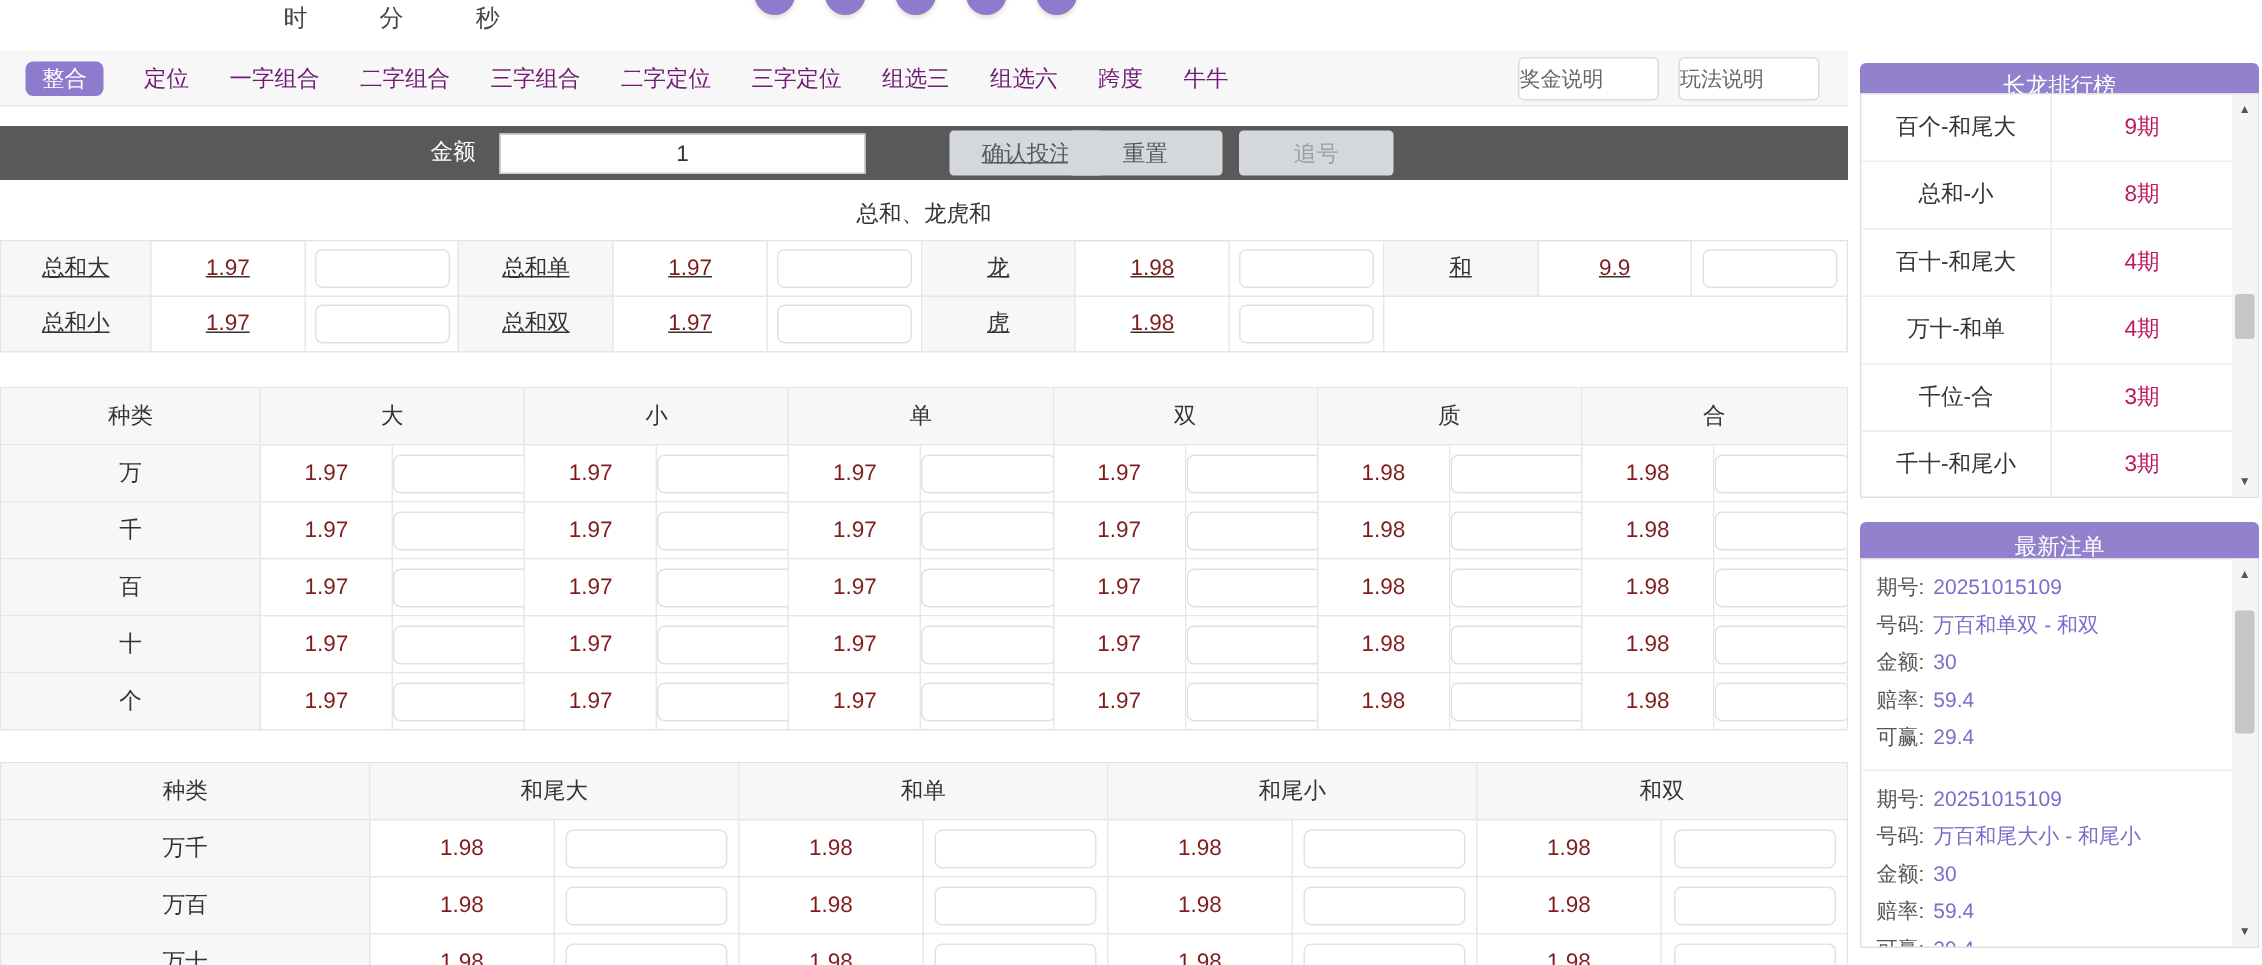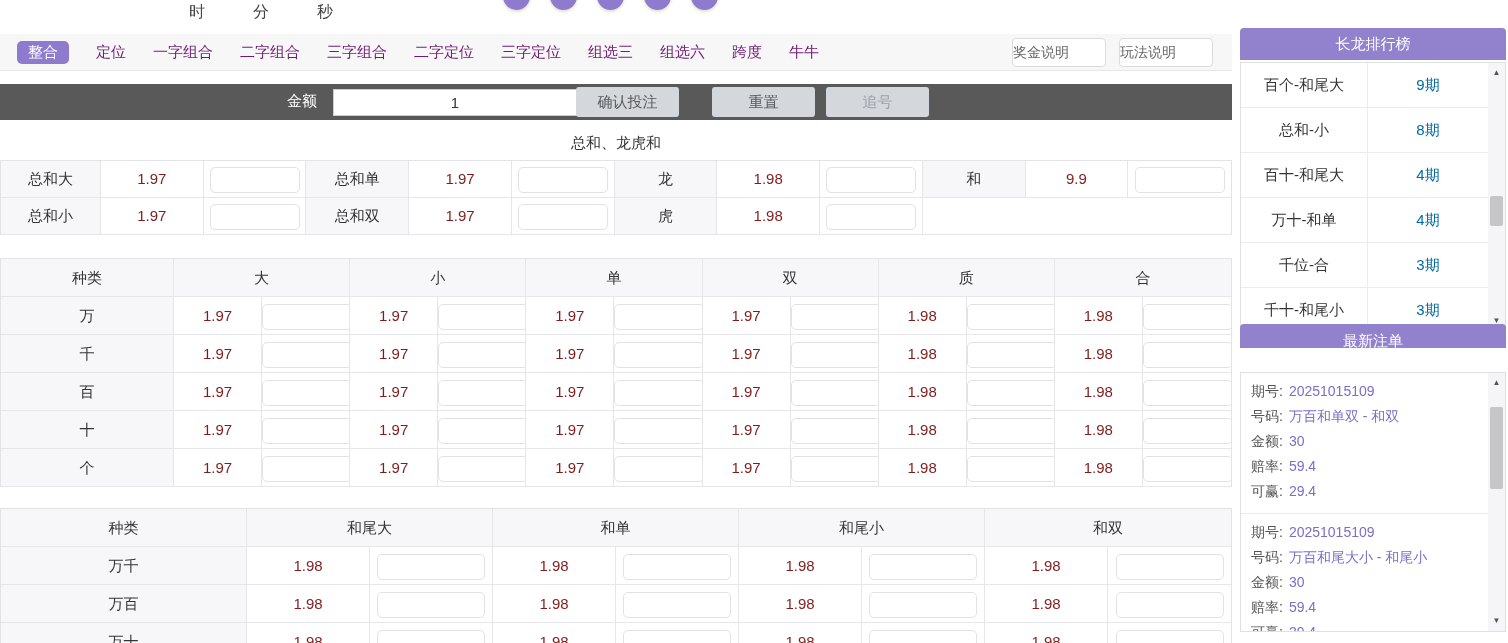--- a/index.html
+++ b/index.html
@@ -22,63 +22,63 @@
   .info-btn { width:94px; height:29px; background:#fff; border:1px solid #dcdcdf; border-radius:4px;
     color:#666; font-size:14px; line-height:27px; text-align:left; cursor:pointer; }
 
   
   #betbar { position:absolute; left:0; top:84px; width:1232px; height:36px; background:#595959; }
   #amtLabel { position:absolute; left:287px; top:8px; color:#fff; }
   #amtInput { position:absolute; left:333px; top:5px; width:244px; height:27px; background:#fff;
     border:1px solid #ccc; text-align:center; font-size:15px; color:#333; }
   .bar-btn { position:absolute; top:3px; width:103px; height:30px; border:none; border-radius:3px;
     background:#d4d8dc; color:#5a5a5a; font-size:15px; cursor:pointer; }
-  #btnConfirm { left:576px; } #btnReset { left:712px; } #btnChase { left:826px; color:#98a0a8; }
+  #btnConfirm { left:633px;text-decoration:underline; } #btnReset { left:712px; } #btnChase { left:826px; color:#98a0a8; }
 
   
   #s1title { position:absolute; left:0; top:129px; width:1232px; height:28px; line-height:28px;
     text-align:center; color:#333; }
 
   
   .grid-table { position:absolute; left:0; width:1232px; border:1px solid #e2e2e7; border-bottom:none; background:#fff; }
   .grow { display:grid; }
   .cell { height:37px; line-height:36px; border-right:1px solid #e6e6ea; border-bottom:1px solid #e6e6ea;
     text-align:center; overflow:hidden; }
   .cell:last-child { border-right:none; }
   .hcell { background:#f7f7f9; color:#333; }
   .label-cell { background:#f7f7f9; color:#333; }
   .odds-cell { color:#7f1d1d; }
   .input-cell { background:#fff; }
   .bet-input { width:90px; height:26px; margin-top:5px; border:1px solid #e2e2e6; border-radius:5px;
     background:#fff; }
   .empty-cell { grid-column:span 3; border-right:none; }
 
-  #table1 { top:160px; }
+  #table1 { top:160px;text-decoration:underline; }
   #table1 .grow { grid-template-columns:100px repeat(11,1fr); }
   #table2 { top:258px; }
   #table2 .hrow { grid-template-columns:173px repeat(6,1fr); }
   #table2 .drow { grid-template-columns:173px repeat(12,1fr); }
   #table2 .cell { height:38px; line-height:37px; }
   #table3 { top:508px; }
   #table3 .hrow { grid-template-columns:246px repeat(4,1fr); }
   #table3 .drow { grid-template-columns:246px repeat(8,1fr); }
   #table3 .cell { height:38px; line-height:37px; }
   #table3 .bet-input { width:108px; }
 
   
   .side-header { position:absolute; left:1240px; width:266px; background:#9282cd; color:#fff;
     text-align:center; border-radius:4px 4px 0 0; }
-  #rankHeader { top:28px; height:32px; line-height:32px; }
-  #betsHeader { top:324px; height:24px; line-height:34px; }
+  #rankHeader { top:42px; height:32px; line-height:32px; }
+  #betsHeader { top:348px; height:34px; line-height:34px; }
   .hdr-chevron { position:absolute; right:14px; top:0; font-size:10px; color:#fff; cursor:pointer; }
   #rankList { position:absolute; left:1240px; top:62px; width:266px; height:270px; background:#fff;
     border:1px solid #e0e0e3; overflow:hidden; }
   .rank-row { display:flex; height:45px; line-height:44px; border-bottom:1px solid #ececf0; }
   .rank-name { width:127px; text-align:center; border-right:1px solid #ececf0; color:#333; }
-  .rank-count { flex:1; text-align:center; color:#0369a1; margin-right:17px; }
+  .rank-count { flex:1; text-align:center; color:#be185d; margin-right:17px; }
 
   #betsList { position:absolute; left:1240px; top:372px; width:266px; height:260px; background:#fff;
     border:1px solid #e0e0e3; overflow:hidden; }
   .bet-entry { padding:6px 24px 6px 10px; line-height:25px; font-size:14px; }
   .bet-entry + .bet-entry { border-top:1px solid #ebebee; margin-top:3px; }
   .bl { color:#555; } .bv { color:#7e6cc8; margin-left:6px; }
 
   
   .vscroll { position:absolute; width:17px; background:#f5f5f7; }
   #rankScroll { left:1488px; top:63px; height:268px; }

